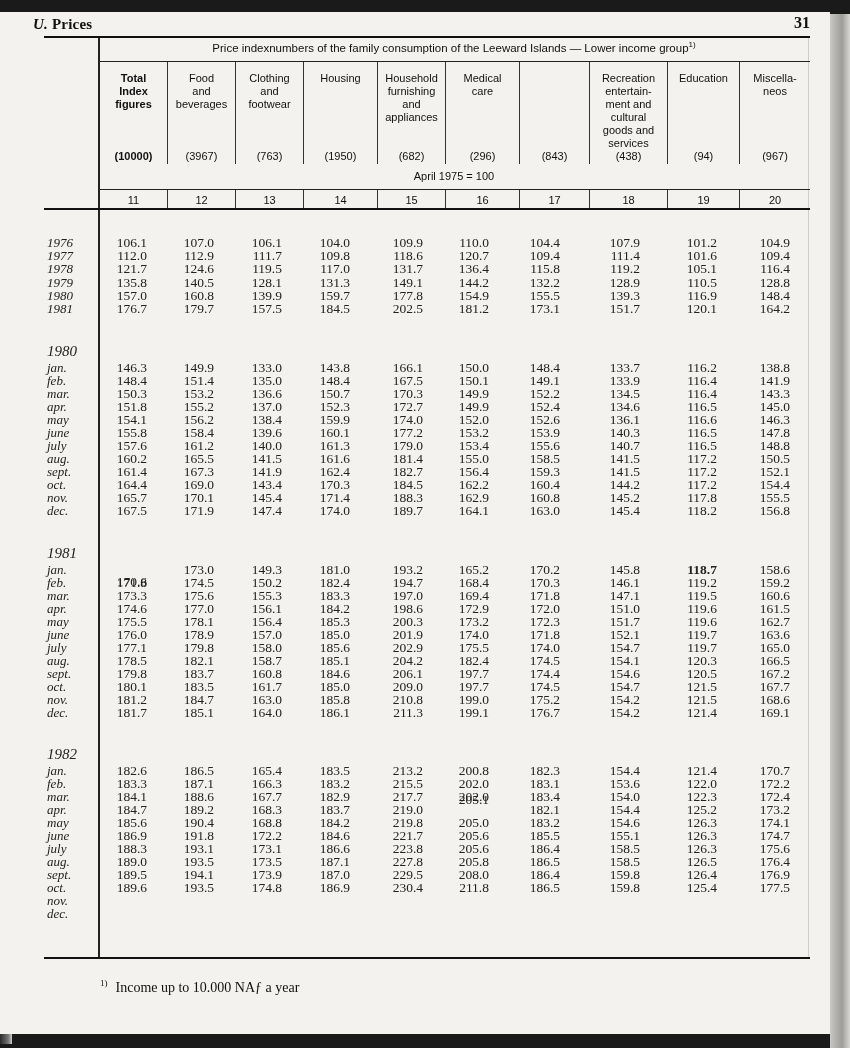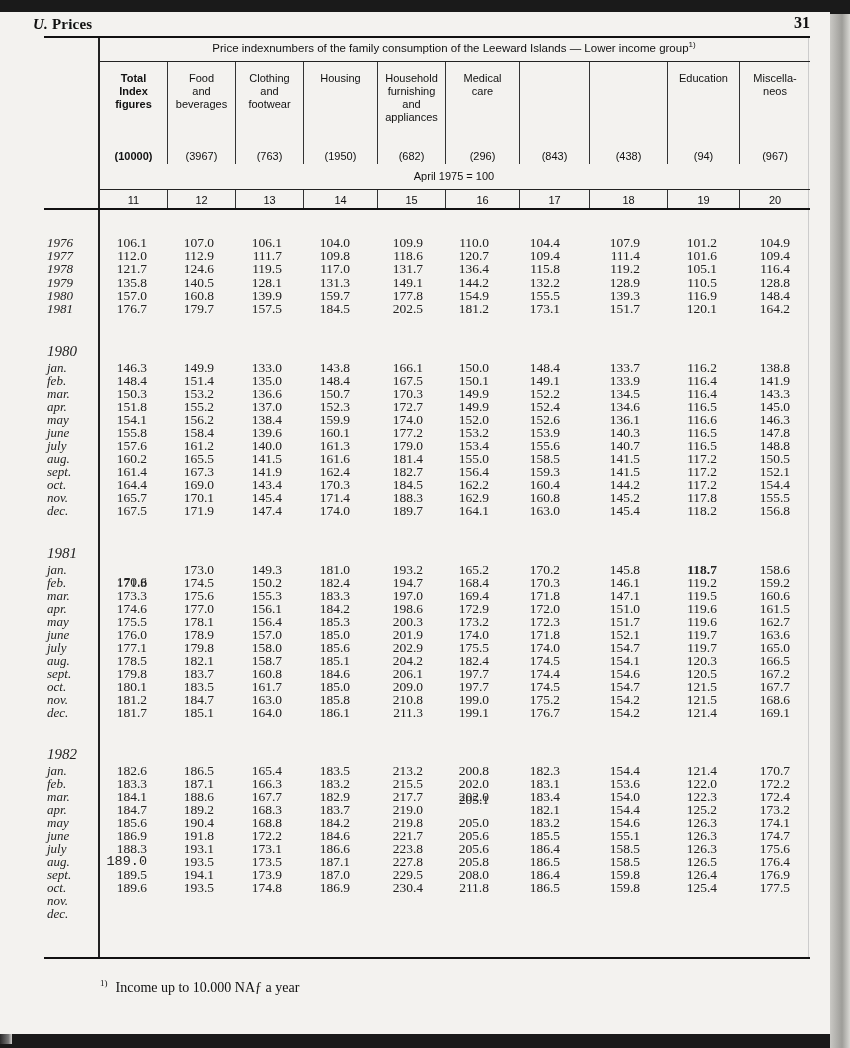--- a/index.html
+++ b/index.html
@@ -87,20 +87,26 @@
     </div>
     <div class="hdr" style="left: 446px; width: 74px;">
       <div class="lbl">Medical
 care</div>
       <div class="wt">(296)</div>
     </div>
     <div class="hdr" style="left: 520px; width: 70px;">
       <div class="wt">(843)</div>
     </div>
     <div class="hdr" style="left: 590px; width: 78px;">
+      <div class="lbl">Recreation
+entertain-
+ment and
+cultural
+goods and
+services</div>
       <div class="wt">(438)</div>
     </div>
     <div class="hdr" style="left: 668px; width: 72px;">
       <div class="lbl">Education</div>
       <div class="wt">(94)</div>
     </div>
     <div class="hdr last" style="left: 740px; width: 70px;">
       <div class="lbl">Miscella-
 neos</div>
       <div class="wt">(967)</div>
@@ -528,21 +534,21 @@
     <div class="cell" style="top: 842px; left: 168px;">193.1</div>
     <div class="cell" style="top: 842px; left: 236px;">173.1</div>
     <div class="cell" style="top: 842px; left: 304px;">186.6</div>
     <div class="cell" style="top: 842px; left: 377px;">223.8</div>
     <div class="cell" style="top: 842px; left: 443px;">205.6</div>
     <div class="cell" style="top: 842px; left: 514px;">186.4</div>
     <div class="cell" style="top: 842px; left: 594px;">158.5</div>
     <div class="cell" style="top: 842px; left: 671px;">126.3</div>
     <div class="cell" style="top: 842px; left: 744px;">175.6</div>
     <div class="rowlbl" style="top: 855px;">aug.</div>
-    <div class="cell" style="top: 855px; left: 101px; font-family: Liberation Mono, monospace;">189.0</div>
+    <div class="cell" style="top: 855px; left: 101px;">189.0</div>
     <div class="cell" style="top: 855px; left: 168px;">193.5</div>
     <div class="cell" style="top: 855px; left: 236px;">173.5</div>
     <div class="cell" style="top: 855px; left: 304px;">187.1</div>
     <div class="cell" style="top: 855px; left: 377px;">227.8</div>
     <div class="cell" style="top: 855px; left: 443px;">205.8</div>
     <div class="cell" style="top: 855px; left: 514px;">186.5</div>
     <div class="cell" style="top: 855px; left: 594px;">158.5</div>
     <div class="cell" style="top: 855px; left: 671px;">126.5</div>
     <div class="cell" style="top: 855px; left: 744px;">176.4</div>
     <div class="rowlbl" style="top: 868px;">sept.</div>

